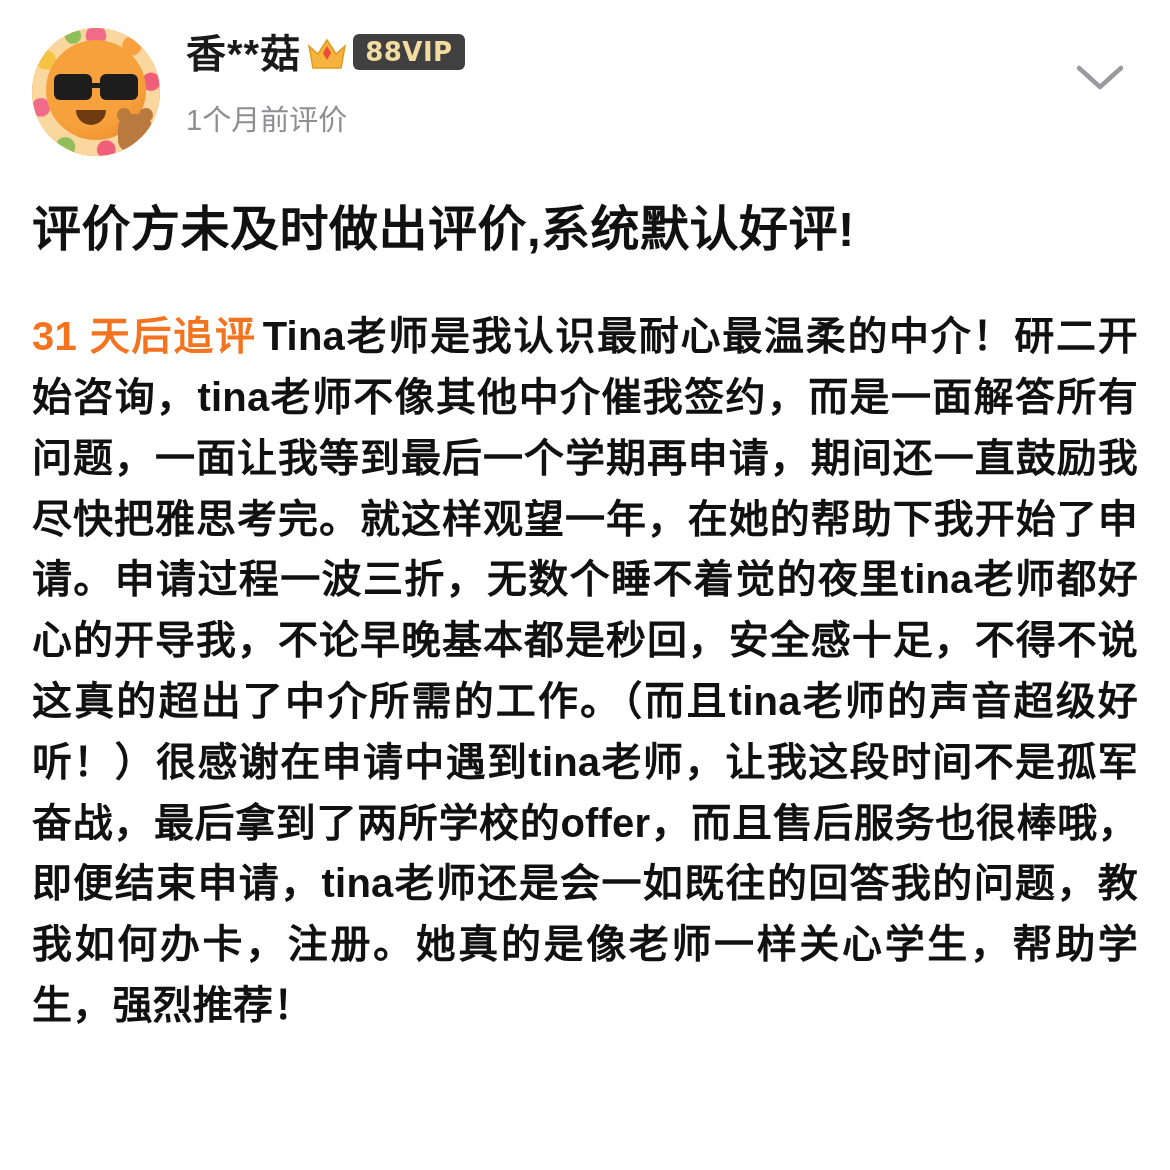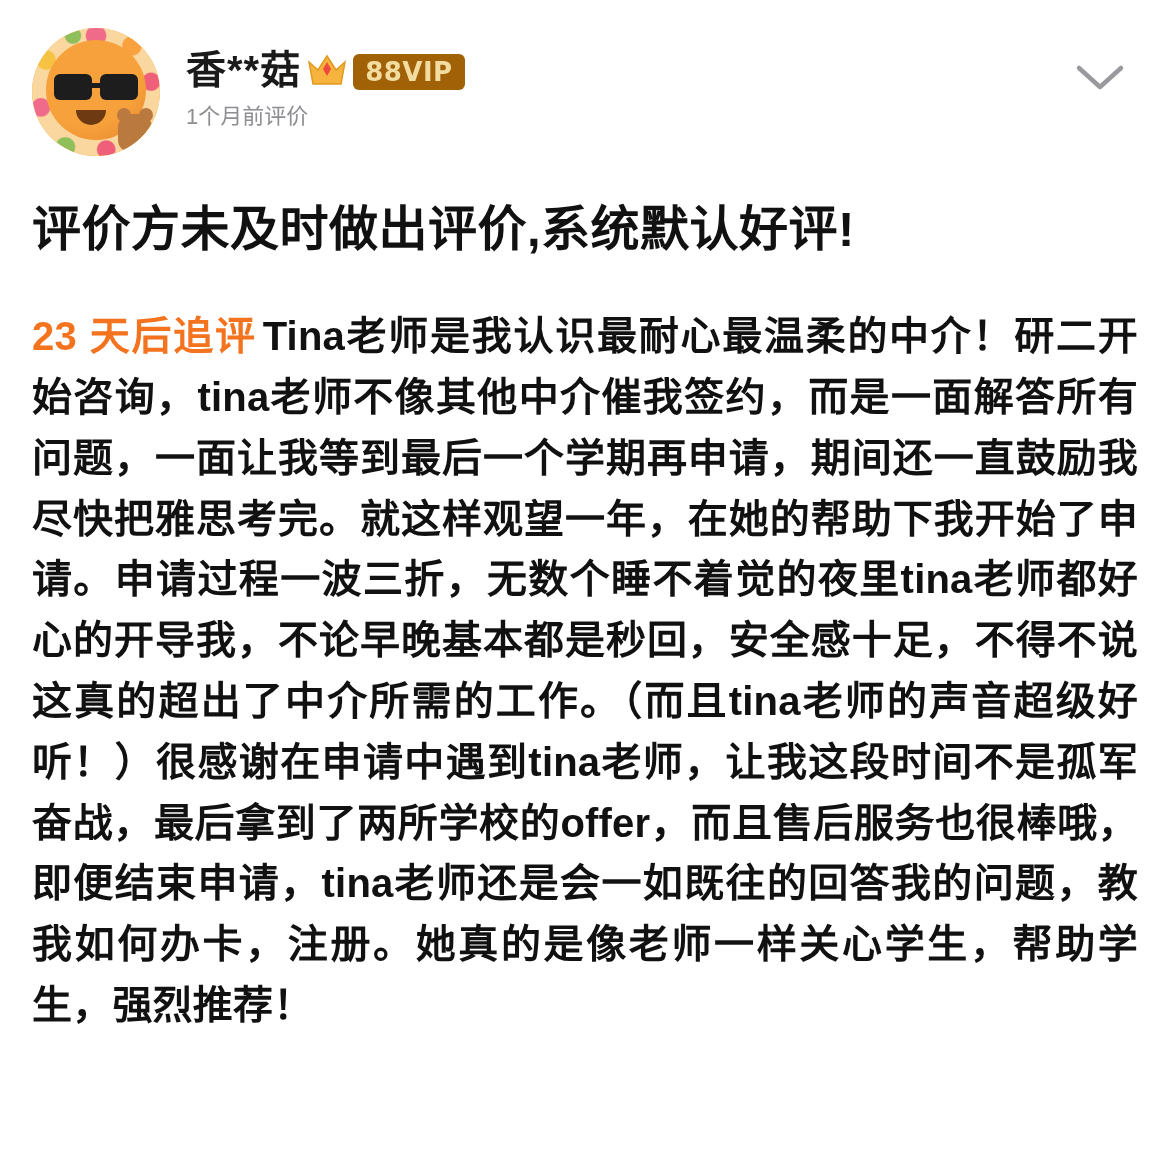--- a/index.html
+++ b/index.html
@@ -111,21 +111,21 @@
   .avatar .bear::after  { right: -1px; }
 
   .head-text {
     margin-left: 26px;
     padding-top: 6px;
     flex: 1 1 auto;
     min-width: 0;
   }
   .name-row {
     display: flex;
-    align-items: flex-end;
+    align-items: flex-start;
     gap: 4px;
     height: 56px;
   }
   .user-name {
     font-size: 40px;
     font-weight: 700;
     color: #1a1a1a;
     letter-spacing: 1px;
     line-height: 1;
     white-space: nowrap;
@@ -135,35 +135,35 @@
     height: 40px;
     position: relative;
     flex: 0 0 auto;
   }
   .crown-icon svg { display: block; }
 
   .vip-badge {
     display: inline-flex;
     align-items: center;
     justify-content: center;
-    background: #a16207;
+    background: #404040;
     color: #f3dca0;
     font-size: 26px;
     font-weight: 700;
     letter-spacing: 0.5px;
     border-radius: 6px;
     padding: 4px 12px 5px 12px;
     height: 36px;
     box-sizing: border-box;
     font-family: "DejaVu Sans", "Liberation Sans", sans-serif;
   }
 
   .time-text {
     margin-top: 16px;
-    font-size: 22px;
+    font-size: 29px;
     color: #8e8e93;
     line-height: 1;
   }
 
   .chevron-btn {
     position: absolute;
     right: 6px;
     top: 28px;
     width: 64px;
     height: 48px;
@@ -241,16 +241,16 @@
         <svg width="52" height="32" viewBox="0 0 52 32" xmlns="http://www.w3.org/2000/svg">
           <path d="M5 6 L26 25 L47 6" fill="none" stroke="#9a9a9e" stroke-width="4.5" stroke-linecap="round" stroke-linejoin="round"></path>
         </svg>
       </span>
     </div>
   </div>
 
   <div class="lead-text">评价方未及时做出评价,系统默认好评!</div>
 
   <div class="append-block">
-    <span class="append-label">23 天后追评</span><span class="append-body">Tina老师是我认识最耐心最温柔的中介！研二开始咨询，tina老师不像其他中介催我签约，而是一面解答所有问题，一面让我等到最后一个学期再申请，期间还一直鼓励我尽快把雅思考完。就这样观望一年，在她的帮助下我开始了申请。申请过程一波三折，无数个睡不着觉的夜里tina老师都好心的开导我，不论早晚基本都是秒回，安全感十足，不得不说这真的超出了中介所需的工作。（而且tina老师的声音超级好听！）很感谢在申请中遇到tina老师，让我这段时间不是孤军奋战，最后拿到了两所学校的offer，而且售后服务也很棒哦，即便结束申请，tina老师还是会一如既往的回答我的问题，教我如何办卡，注册。她真的是像老师一样关心学生，帮助学生，强烈推荐！</span>
+    <span class="append-label">31 天后追评</span><span class="append-body">Tina老师是我认识最耐心最温柔的中介！研二开始咨询，tina老师不像其他中介催我签约，而是一面解答所有问题，一面让我等到最后一个学期再申请，期间还一直鼓励我尽快把雅思考完。就这样观望一年，在她的帮助下我开始了申请。申请过程一波三折，无数个睡不着觉的夜里tina老师都好心的开导我，不论早晚基本都是秒回，安全感十足，不得不说这真的超出了中介所需的工作。（而且tina老师的声音超级好听！）很感谢在申请中遇到tina老师，让我这段时间不是孤军奋战，最后拿到了两所学校的offer，而且售后服务也很棒哦，即便结束申请，tina老师还是会一如既往的回答我的问题，教我如何办卡，注册。她真的是像老师一样关心学生，帮助学生，强烈推荐！</span>
   </div>
 
 </div>
 
 </body></html>

